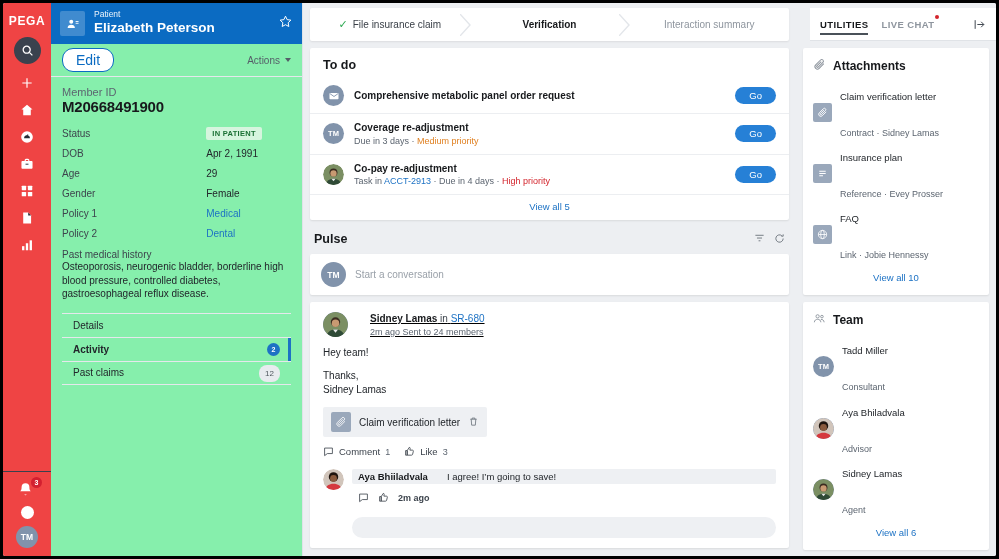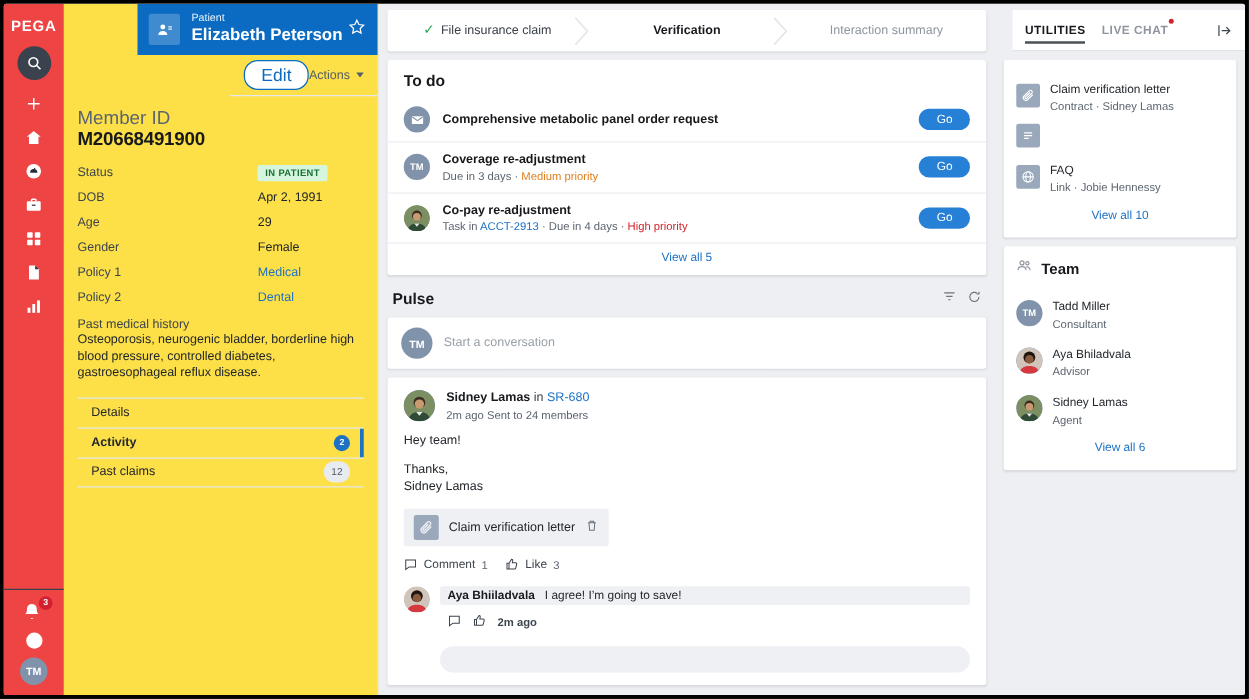--- a/index.html
+++ b/index.html
@@ -62,24 +62,23 @@
   .rail-avatar {
     width: 22px; height: 22px; border-radius: 50%;
     background: #8193ab; color: #fff;
     font-size: 8.5px; font-weight: bold;
     display: flex; align-items: center; justify-content: center;
   }
 
   
   .patient {
     width: 252px; flex: 0 0 252px;
-    background: #fde047;
+    background: #86efac;
     display: flex; flex-direction: column;
     border-right: 1px solid #dfe3e8;
-    align-items: flex-end;
   }
   .pt-header {
     background: #0b6bc2; color: #fff;
     height: 41px; display: flex; align-items: center;
     padding: 0 9px;
   }
   .pt-hicon {
     width: 25px; height: 25px; border-radius: 2px;
     background: rgba(255,255,255,0.22);
     display: flex; align-items: center; justify-content: center;
@@ -102,21 +101,21 @@
   .pt-actions-right {
     margin-left: auto; color: #555d68; font-size: 10px;
     display: flex; align-items: center; gap: 5px; cursor: pointer;
   }
   .caret-dn {
     width: 0; height: 0; border-left: 3px solid transparent;
     border-right: 3px solid transparent; border-top: 4px solid #555d68;
   }
 
   .pt-body { padding: 9px 11px 0 11px; flex: 1; overflow: hidden; }
-  .mid-label { font-size: 15px; color: #5c6570; }
+  .mid-label { font-size: 11px; color: #5c6570; }
   .mid-value { font-size: 15px; font-weight: bold; color: #17191c; margin: 0 0 8px 0; letter-spacing: -.2px; }
   .prow { display: flex; align-items: center; height: 20px; font-size: 10px; }
   .prow .k { width: 63%; color: #3d444d; }
   .prow .v { color: #22262b; }
   .prow .v.link { color: #1d72c4; cursor: pointer; }
   .badge-green {
     background: #d6f5de; color: #1a7034;
     font-size: 7.5px; font-weight: bold; letter-spacing: .3px;
     padding: 2px 6px; border-radius: 2px; display: inline-block;
   }
@@ -228,21 +227,21 @@
   }
   .av-lg {
     width: 25px; height: 25px; border-radius: 50%; flex: 0 0 25px;
     display: flex; align-items: center; justify-content: center;
     font-size: 8.5px; font-weight: bold; color: #fff; background: #8193ab;
     overflow: hidden;
   }
   .ph { font-size: 10px; color: #9aa1a9; }
 
   .post { padding: 10px 13px 10px 13px; }
-  .post-head { display: flex; gap: 9px; align-items: flex-start; }
+  .post-head { display: flex; gap: 22px; align-items: flex-start; text-decoration: underline; }
   .post-meta { font-size: 10px; line-height: 1.35; }
   .post-meta b { color: #17191c; }
   .post-meta .in { color: #3d444d; }
   .post-meta .lk { color: #1d72c4; }
   .post-meta .sub { font-size: 9px; color: #5c6570; }
   .post-body { font-size: 10px; color: #22262b; line-height: 1.42; margin-top: 8px; }
   .post-body p { margin: 0 0 9px 0; }
   .post-body p:last-child { margin-bottom: 0; }
   .attach-chip {
     display: inline-flex; align-items: center; gap: 8px;
@@ -251,21 +250,21 @@
   .chip-ic {
     width: 20px; height: 20px; background: #9aa8bb; border-radius: 2px;
     display: flex; align-items: center; justify-content: center;
   }
   .chip-t { font-size: 10px; color: #22262b; }
   .post-actions { display: flex; align-items: center; gap: 14px; margin-top: 9px; }
   .pa { display: flex; align-items: center; gap: 5px; font-size: 9.5px; color: #3d444d; cursor: pointer; }
   .pa .n { color: #5c6570; font-size: 9px; }
 
   .comment { display: flex; gap: 8px; margin-top: 12px; }
-  .cbubble-line { display: flex; align-items: flex-start; gap: 8px; background: #eef0f3; border-radius: 2px; padding: 2px 6px; }
+  .cbubble-line { display: flex; align-items: flex-start; gap: 19px; background: #eef0f3; border-radius: 2px; padding: 2px 6px; }
   .cname { font-size: 9.5px; font-weight: bold; color: #17191c; }
   .ctext { font-size: 9.5px; color: #22262b; }
   .cmeta { display: flex; align-items: center; gap: 9px; margin-top: 5px; margin-left: 6px; }
   .cmeta .tm { font-size: 9px; font-weight: bold; color: #3d444d; }
 
   .addcomment { display: flex; align-items: center; gap: 8px; margin-top: 10px; }
   .ac-box {
     flex: 1; background: #eef0f3; border-radius: 12px; height: 21px;
     display: flex; align-items: center; padding: 0 11px;
   }
@@ -304,21 +303,21 @@
     padding: 9px 10px 3px 10px;
   }
   .rcard-h { display: flex; align-items: center; gap: 7px; margin-bottom: 7px; }
   .rcard-h .t { font-size: 12px; font-weight: bold; color: #17191c; }
   .ritem { display: flex; gap: 8px; align-items: center; padding: 4px 0; cursor: pointer; }
   .ritem-ic {
     width: 19px; height: 19px; flex: 0 0 19px; background: #9aa8bb;
     border-radius: 2px; display: flex; align-items: center; justify-content: center;
   }
   .ritem-t { font-size: 9.5px; color: #22262b; line-height: 1.35; }
-  .ritem-s { font-size: 9px; color: #5c6570; line-height: 1.35; }
+  .ritem-s { font-size: 9px; color: #5c6570; line-height: 1.35; margin-top: 23px; }
   .rview { text-align: center; font-size: 9.5px; color: #1d72c4; padding: 7px 0 9px 0; cursor: pointer; }
   .av-r {
     width: 21px; height: 21px; border-radius: 50%; flex: 0 0 21px;
     display: flex; align-items: center; justify-content: center;
     font-size: 7.5px; font-weight: bold; color: #fff; background: #8193ab;
     overflow: hidden;
   }
 
   .face { width: 100%; height: 100%; display: block; }
 </style>
@@ -682,37 +681,46 @@
         <div class="rtabs-right">
           <svg width="13" height="13" viewBox="0 0 24 24" stroke="#3d444d" stroke-width="1.8" fill="none">
             <line x1="4" y1="4" x2="4" y2="20"></line>
             <line x1="8" y1="12" x2="20" y2="12"></line>
             <polyline points="15,7 20,12 15,17"></polyline>
           </svg>
         </div>
       </div>
 
     <div class="rcard">
+      <div class="rcard-h">
+        <span>
+          <svg width="13" height="13" viewBox="0 0 24 24" stroke="#8e959e" stroke-width="1.9" fill="none">
+            <path d="M20 10.5l-8.6 8.6a4.5 4.5 0 01-6.4-6.4l9-9a3 3 0 014.3 4.3l-8.8 8.8a1.6 1.6 0 01-2.3-2.3l8-8"></path>
+          </svg>
+        </span>
+        <span class="t">Attachments</span>
+      </div>
       <div id="attachment-list">
           <div class="ritem">
             <span class="ritem-ic">
               <svg width="11" height="11" viewBox="0 0 24 24" stroke="#fff" stroke-width="2" fill="none">
                 <path d="M20 10.5l-8.6 8.6a4.5 4.5 0 01-6.4-6.4l9-9a3 3 0 014.3 4.3l-8.8 8.8a1.6 1.6 0 01-2.3-2.3l8-8"></path>
               </svg>
             </span>
             <span style="min-width:0;"><span class="ritem-t">Claim verification letter</span><div class="ritem-s">Contract · Sidney Lamas</div></span>
           </div>
           <div class="ritem">
             <span class="ritem-ic">
               <svg width="11" height="11" viewBox="0 0 24 24" stroke="#fff" stroke-width="2.2" fill="none">
                 <line x1="5" y1="7" x2="19" y2="7"></line>
                 <line x1="5" y1="12" x2="19" y2="12"></line>
                 <line x1="5" y1="17" x2="13" y2="17"></line>
               </svg>
             </span>
+            <span style="min-width:0;"><span class="ritem-t">Insurance plan</span><div class="ritem-s">Reference · Evey Prosser</div></span>
           </div>
           <div class="ritem">
             <span class="ritem-ic">
               <svg width="11" height="11" viewBox="0 0 24 24" stroke="#fff" stroke-width="1.8" fill="none">
                 <circle cx="12" cy="12" r="9"></circle>
                 <ellipse cx="12" cy="12" rx="4" ry="9"></ellipse>
                 <line x1="3" y1="12" x2="21" y2="12"></line>
               </svg>
             </span>
             <span style="min-width:0;"><span class="ritem-t">FAQ</span><div class="ritem-s">Link · Jobie Hennessy</div></span>

